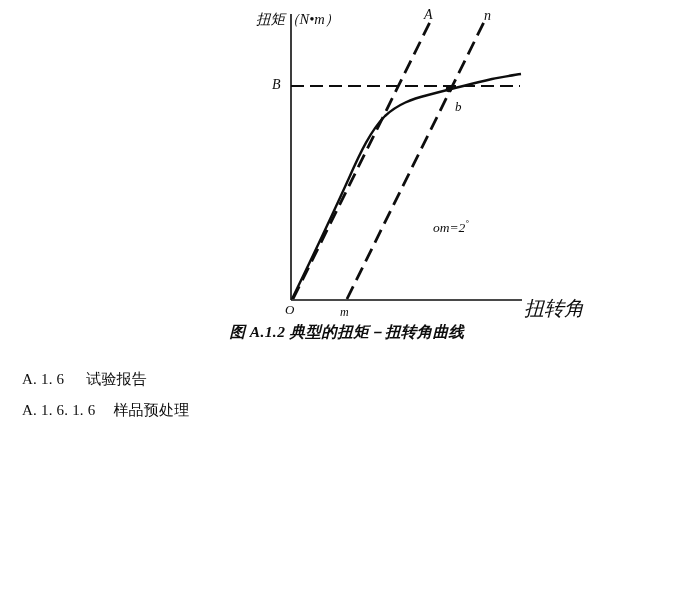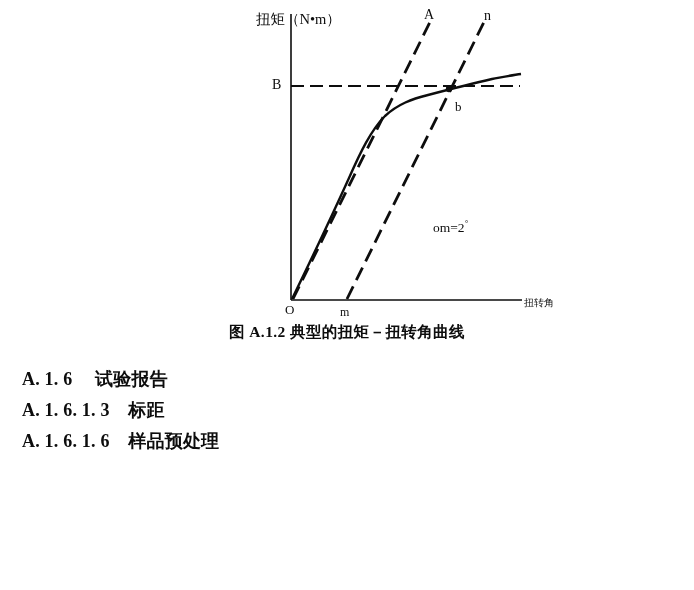--- a/index.html
+++ b/index.html
@@ -13,41 +13,42 @@
     font-family: "Liberation Serif", serif;
     color: #0d0d0d;
     overflow: hidden;
     position: relative;
   }
   
   .figure {
     position: relative;
     width: 692px;
     height: 345px;
+    font-style: italic;
   }
   .fig-svg {
     position: absolute;
     left: 0;
     top: 0;
   }
   .fig-label {
     position: absolute;
     font-family: "Liberation Serif", serif;
     white-space: nowrap;
     line-height: 1;
   }
   .y-axis-title {
     left: 256px;
     top: 12px;
     font-size: 14.5px;
   }
   .x-axis-title {
     left: 524px;
     top: 298px;
-    font-size: 10px;
+    font-size: 20px;
   }
   .lab-A {
     left: 424px;
     top: 8px;
     font-size: 14px;
   }
   .lab-n {
     left: 484px;
     top: 9px;
     font-size: 14px;
@@ -95,22 +96,22 @@
 
   
   .body-text {
     position: absolute;
     left: 0;
     top: 364px;
     width: 694px;
   }
   .para {
     display: block;
-    font-size: 18px;
-    font-weight: bold;
+    font-size: 15px;
+    font-weight: normal;
     letter-spacing: 0.2px;
     margin: 0 0 0 0;
     padding: 0 0 0 22px;
     height: 31px;
     line-height: 31px;
     white-space: nowrap;
   }
   .para .num {
     display: inline-block;
   }
@@ -165,24 +166,20 @@
 <div class="body-text">
 
   <div class="para h">
     <span class="num">A. 1. 6</span>
     <span class="txt">试验报告</span>
   </div>
 
 
 
 
-  <div class="para">
-    <span class="num">A. 1. 6. 1. 3</span>
-    <span class="txt">标距</span>
-  </div>
 
 
 
   <div class="para">
     <span class="num">A. 1. 6. 1. 6</span>
     <span class="txt">样品预处理</span>
   </div>
 
 </div>
 

